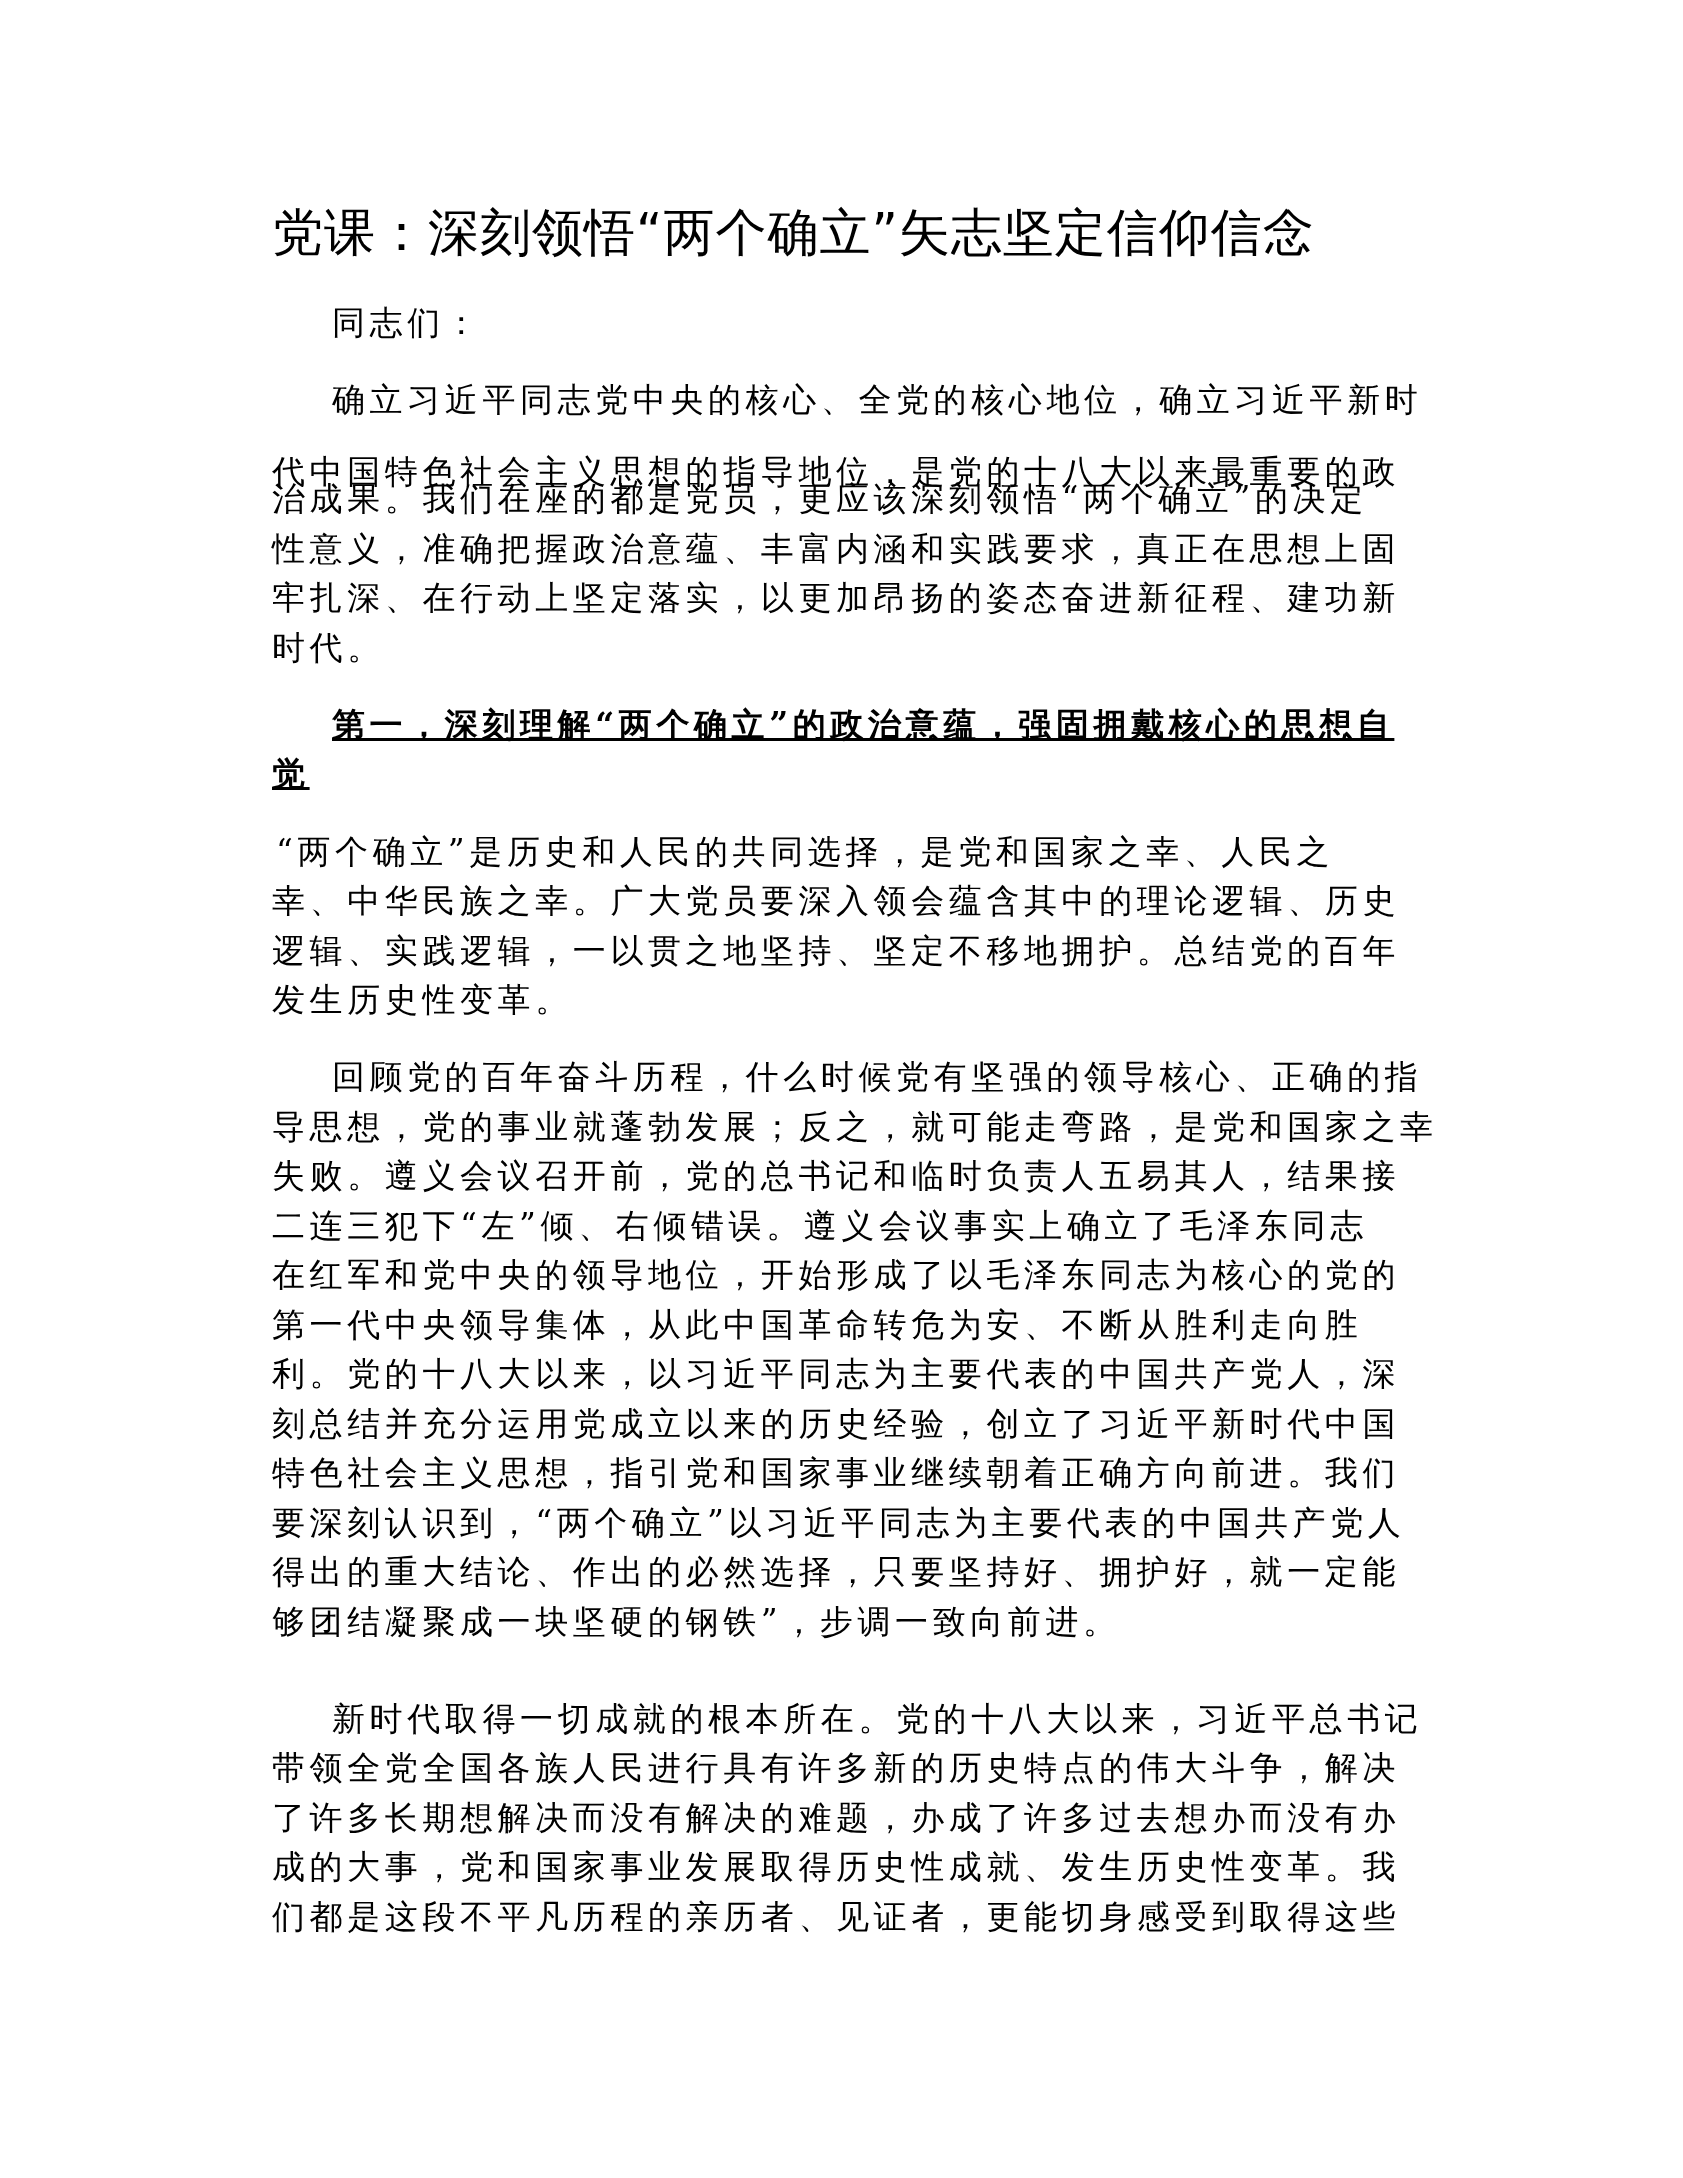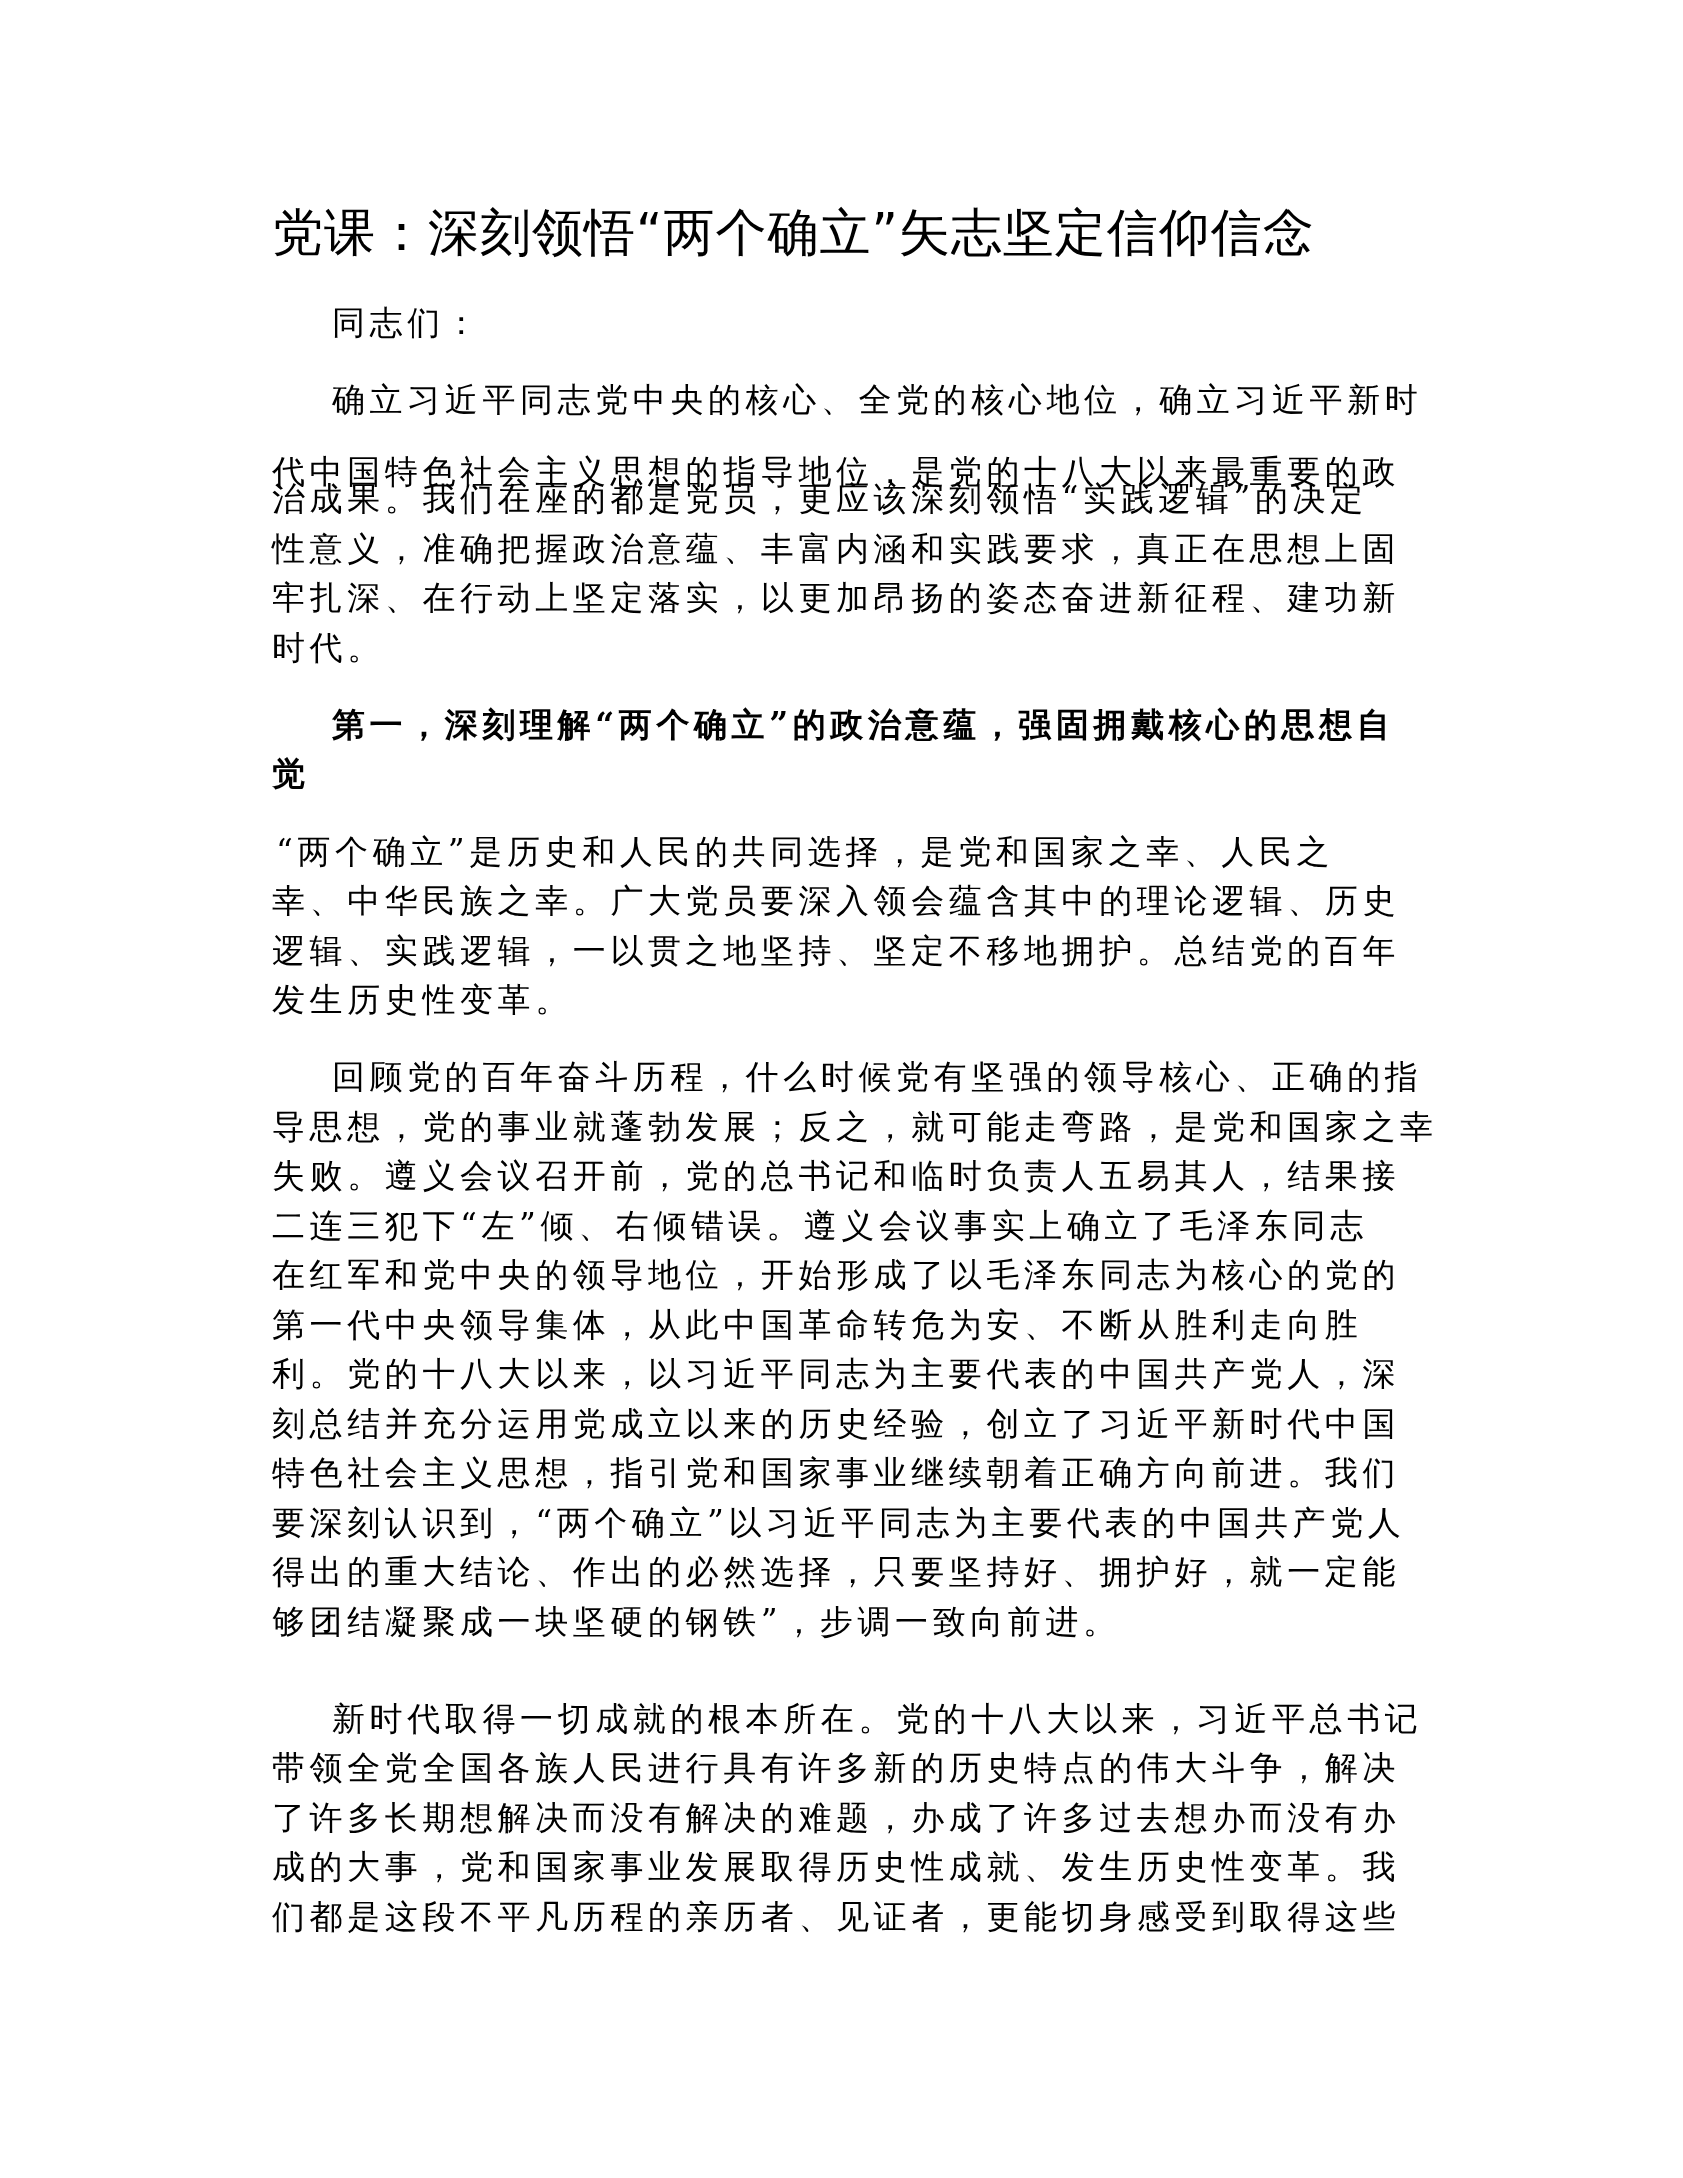--- a/index.html
+++ b/index.html
@@ -9,36 +9,36 @@
     position: absolute; left: 244px; top: 198px; width: 1208px;
     font-family: "DejaVu Sans", sans-serif; font-size: 51px; line-height: 69px;
     white-space: nowrap; letter-spacing: 1px; font-weight: normal;
   }
   .line {
     position: absolute; left: 244px;
     font-family: "DejaVu Serif", serif; font-size: 33px; line-height: 40px;
     white-space: nowrap; letter-spacing: 4.6px;
   }
   .indent { left: 304px; }
-  .bold { font-weight: bold; }
+  .bold { font-weight: bold; text-decoration: underline; }
   .b { font-weight: normal; }
 </style>
 </head>
 <body>
 
 <div class="page">
 
   <div class="title">党课：深刻领悟“两个确立”矢志坚定信仰信念</div>
 
   <div class="line indent" style="top:303px">同志们：</div>
 
   <div>
     <div class="line indent" style="top:380px">确立习近平同志党中央的核心、全党的核心地位，确立习近平新时</div>
     <div class="line" style="top:452px">代中国特色社会主义思想的指导地位，是党的十八大以来最重要的政</div>
-    <div class="line" style="top:479px">治成果。我们在座的都是党员，更应该深刻领悟“实践逻辑”的决定</div>
+    <div class="line" style="top:479px">治成果。我们在座的都是党员，更应该深刻领悟“两个确立”的决定</div>
     <div class="line" style="top:529px">性意义，准确把握政治意蕴、丰富内涵和实践要求，真正在思想上固</div>
     <div class="line" style="top:578px">牢扎深、在行动上坚定落实，以更加昂扬的姿态奋进新征程、建功新</div>
     <div class="line" style="top:628px">时代。</div>
   </div>
 
   <div>
     <div class="line indent bold" style="top:705px">第一，深刻理解“两个确立”的政治意蕴，强固拥戴核心的思想自</div>
     <div class="line bold" style="top:754px">觉</div>
   </div>
 

